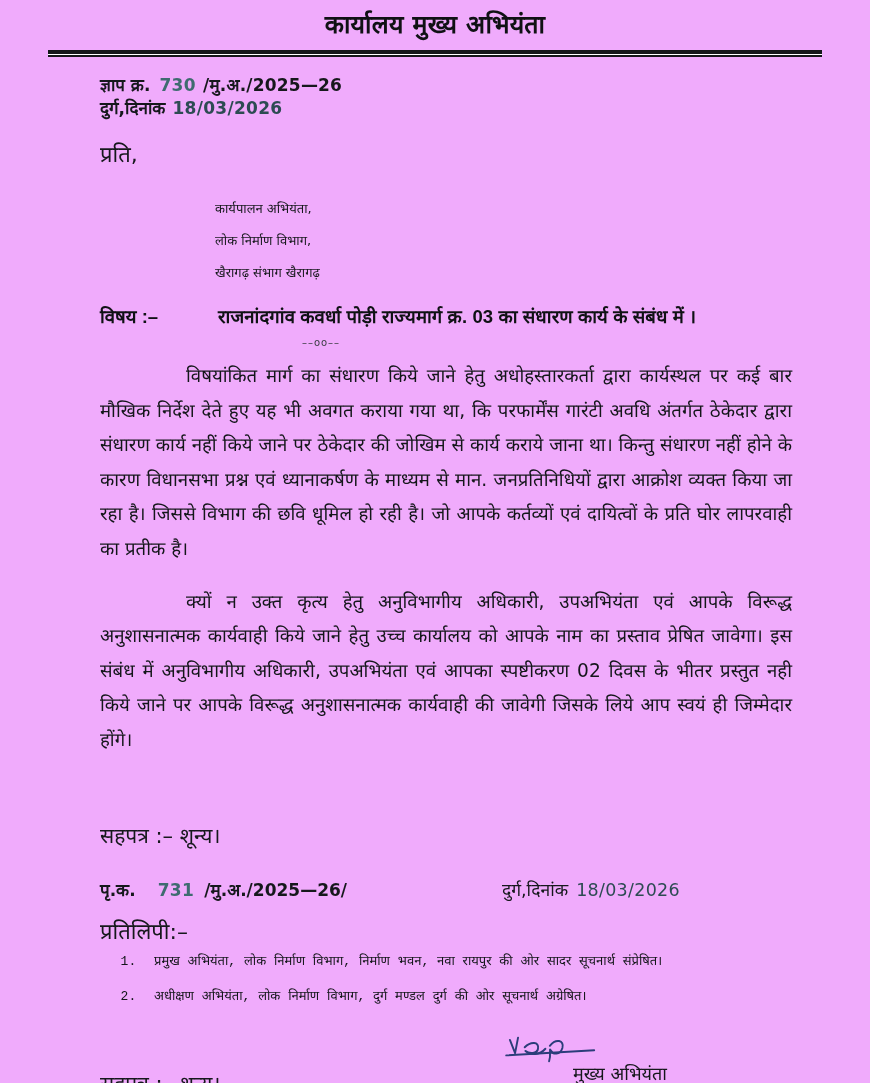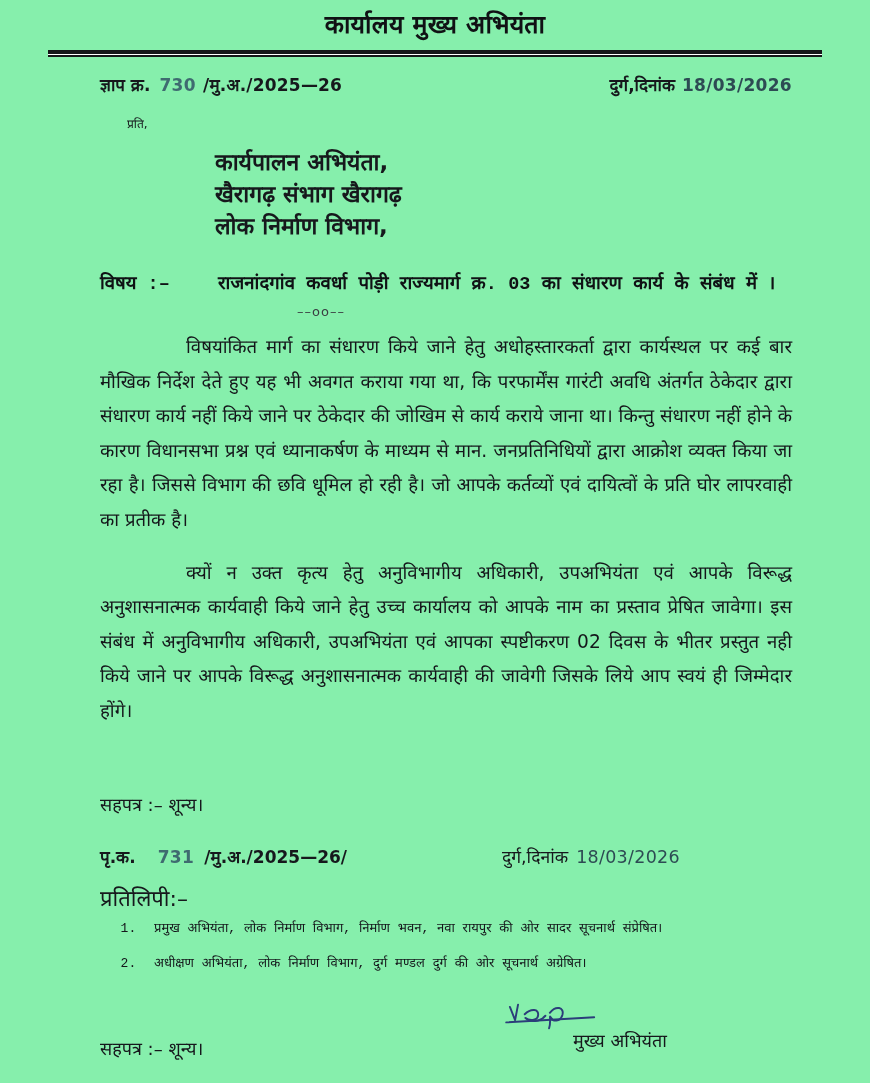--- a/index.html
+++ b/index.html
@@ -9,21 +9,21 @@
     background: #ffffff;
   }
   body {
     font-family: "Liberation Serif", "DejaVu Serif", serif;
     color: #16181c;
   }
   #page {
     position: relative;
     width: 870px;
     height: 1083px;
-    background: #86efac;
+    background: #f0abfc;
     overflow: hidden;
     box-sizing: border-box;
   }
 
   
   .letterhead {
     padding: 8px 60px 0 60px;
     text-align: center;
   }
   .lh-line {
@@ -55,20 +55,21 @@
   
   .sheet {
     padding: 0 78px 0 100px;
     box-sizing: border-box;
   }
 
   .row {
     display: flex;
     align-items: baseline;
     justify-content: space-between;
+    flex-direction: column;
   }
 
   .memo-no {
     margin-top: 16px;
     font-family: "DejaVu Sans", "Liberation Sans", sans-serif;
     font-size: 17px;
     font-weight: 600;
     color: #16181c;
   }
   .memo-no .label { font-weight: 600; }
@@ -89,57 +90,55 @@
   }
   .place-date .dv {
     color: #2d4b53;
     padding-left: 7px;
     letter-spacing: 0.3px;
   }
 
   .to-word {
     margin-top: 19px;
     font-family: "DejaVu Sans", "Liberation Sans", sans-serif;
-    font-size: 12px;
-    color: #16181c;
-    margin-left: 27px;
+    font-size: 22px;
+    color: #16181c;
   }
 
   .addressee {
+    margin-top: 25px;
+    padding-left: 115px;
+    font-family: "DejaVu Sans", "Liberation Sans", sans-serif;
+    font-size: 13px;
+    line-height: 32px;
+    color: #16181c;
+  }
+
+  .subject-row {
     margin-top: 14px;
-    padding-left: 115px;
-    font-family: "DejaVu Sans", "Liberation Sans", sans-serif;
-    font-size: 23px;
-    line-height: 32px;
-    color: #16181c;
-    font-weight: bold;
-  }
-
-  .subject-row {
-    margin-top: 27px;
     display: flex;
     align-items: center;
-    font-family: Liberation Mono, monospace;
+    font-family: Liberation Sans, sans-serif;
     font-weight: 700;
     font-size: 18.5px;
     color: #0f1114;
   }
   .subject-label {
     width: 118px;
     flex: 0 0 118px;
     font-weight: 700;
   }
   .subject-text { font-weight: 700; letter-spacing: 0.1px; }
 
   .ornament {
     text-align: center;
     margin-top: 9px;
     padding-right: 250px;
     font-family: "DejaVu Sans", "Liberation Sans", sans-serif;
-    font-size: 13px;
+    font-size: 10px;
     color: #3a3d42;
     letter-spacing: 1px;
   }
 
   .para {
     margin-top: 11px;
     font-family: "DejaVu Sans", "Liberation Sans", sans-serif;
     font-size: 18.6px;
     line-height: 34.5px;
     text-align: justify;
@@ -151,21 +150,21 @@
 
   
   .sign-row {
     margin-top: 24px;
     display: flex;
     justify-content: space-between;
     align-items: flex-start;
   }
   .encl {
     font-family: "DejaVu Sans", "Liberation Sans", sans-serif;
-    font-size: 18px;
+    font-size: 21px;
     color: #16181c;
     padding-top: 40px;
     white-space: nowrap;
   }
   .sign-block {
     text-align: center;
     padding-right: 22px;
     min-width: 300px;
   }
   .sig-mark {
@@ -265,22 +264,22 @@
       </div>
       <div class="place-date">
         <span>दुर्ग,दिनांक</span><span class="dv">18/03/2026</span>
       </div>
     </div>
 
     <div class="to-word">प्रति,</div>
 
     <div class="addressee">
       <div>कार्यपालन अभियंता,</div>
+      <div>लोक निर्माण विभाग,</div>
       <div>खैरागढ़ संभाग खैरागढ़</div>
-      <div>लोक निर्माण विभाग,</div>
     </div>
 
     <div class="subject-row">
       <span class="subject-label">विषय :–</span>
       <span class="subject-text">राजनांदगांव कवर्धा पोड़ी राज्यमार्ग क्र. 03 का संधारण कार्य के संबंध में ।</span>
     </div>
 
     <div class="ornament">––oo––</div>
 
     <p class="para p1">विषयांकित मार्ग का संधारण किये जाने हेतु अधोहस्तारकर्ता द्वारा कार्यस्थल पर कई बार मौखिक निर्देश देते हुए यह भी अवगत कराया गया था, कि परफार्मेंस गारंटी अवधि अंतर्गत ठेकेदार द्वारा संधारण कार्य नहीं किये जाने पर ठेकेदार की जोखिम से कार्य कराये जाना था। किन्तु संधारण नहीं होने के कारण विधानसभा प्रश्न एवं ध्यानाकर्षण के माध्यम से मान. जनप्रतिनिधियों द्वारा आक्रोश व्यक्त किया जा रहा है। जिससे विभाग की छवि धूमिल हो रही है। जो आपके कर्तव्यों एवं दायित्वों के प्रति घोर लापरवाही का प्रतीक है।</p>

